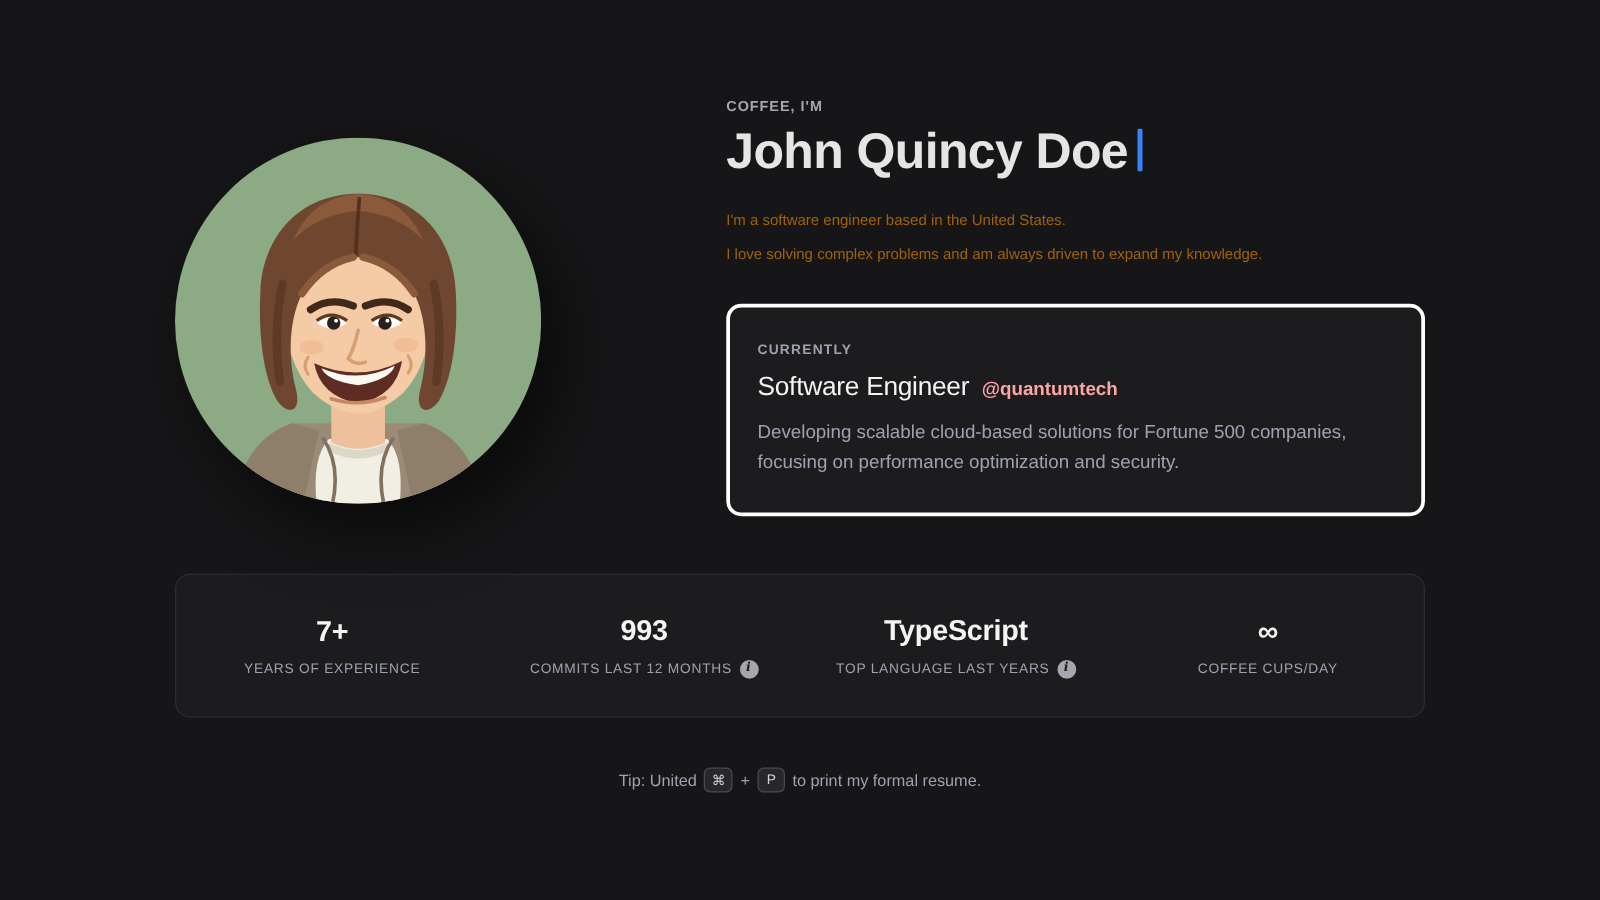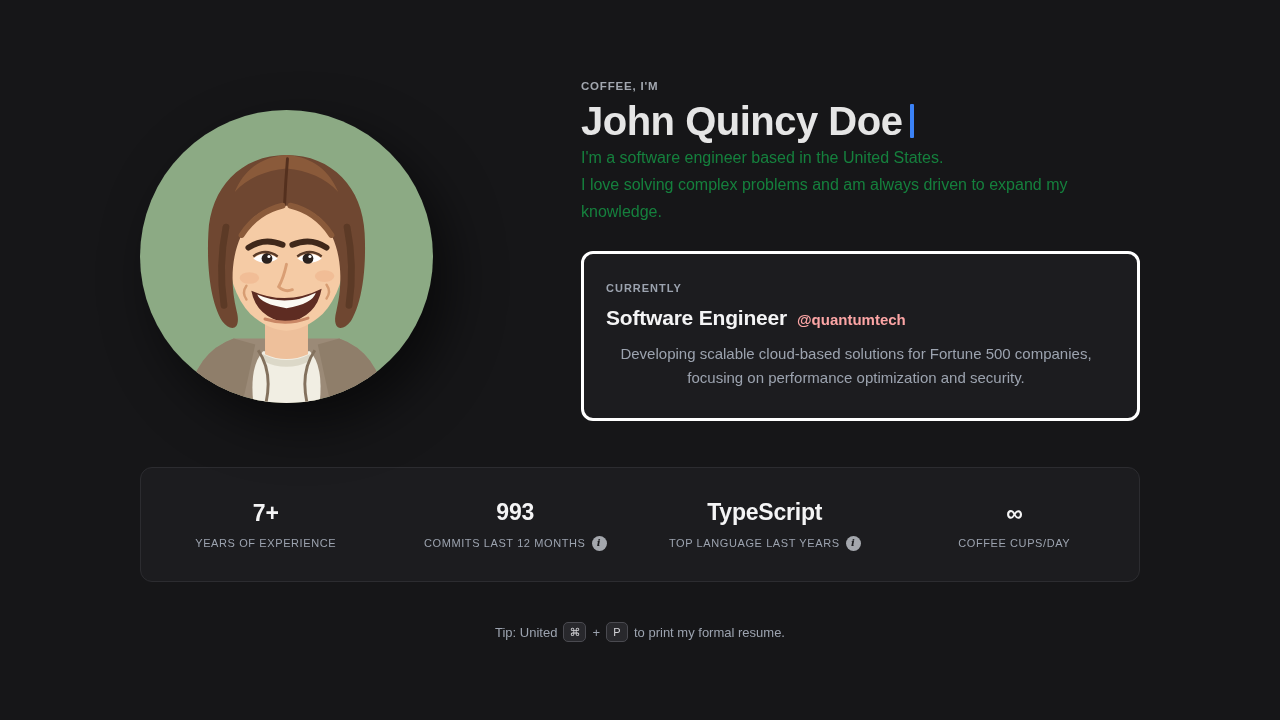--- a/index.html
+++ b/index.html
@@ -10,28 +10,28 @@
 
   .hero { display:flex; gap:148px; padding-top:80px; }
   .avatar-wrap { width:293px; height:293px; margin-top:30px; flex-shrink:0; border-radius:50%;
                  filter:drop-shadow(16px 22px 26px rgba(0,0,0,0.55)); }
   .avatar-wrap svg { display:block; width:293px; height:293px; }
 
   .hero-text { width:560px; }
   .greeting { font-size:11.5px; font-weight:600; letter-spacing:.8px; color:#a3a8b0; }
   .name { margin-top:6px; font-size:40px; line-height:46px; font-weight:700; color:#e5e5e5; letter-spacing:-.5px; }
   .caret { display:inline-block; width:4px; height:34px; background:#3b82f6; margin-left:8px; border-radius:1px; transform:translateY(3px); }
-  .intro { margin-top:0; font-size:16px; line-height:27px; color:#15803d; }
+  .intro { margin-top:19px; font-size:12px; line-height:27px; color:#a16207; }
 
   .card { margin-top:26px; background:#1c1c1f; border:3px solid #ffffff; border-radius:12px; padding:28px 22px; }
   .card-label { font-size:11px; font-weight:600; letter-spacing:1px; color:#9ca3af; }
   .card-role-row { margin-top:12px; display:flex; align-items:baseline; gap:10px; }
-  .role { font-size:21px; font-weight:700; color:#f4f4f5; letter-spacing:-.2px; }
+  .role { font-size:21px; font-weight:400; color:#f4f4f5; letter-spacing:-.2px; }
   .company { font-size:15px; font-weight:700; color:#fca5a5; cursor:pointer; }
-  .card-desc { margin-top:12px; font-size:15px; line-height:24px; color:#9ca3af; max-width:500px;text-align:center; }
+  .card-desc { margin-top:12px; font-size:15px; line-height:24px; color:#9ca3af; max-width:500px; }
 
   .stats { margin-top:46px; height:115px; background:#1c1c1f; border:1px solid #2c2c30; border-radius:12px;
            display:flex; align-items:center; }
   .stat { flex:1; display:flex; flex-direction:column; align-items:center; gap:10px; }
   .stat-value { font-size:23px; font-weight:700; color:#f4f4f5; letter-spacing:-.2px; }
   .stat-label { display:flex; align-items:center; gap:6px; font-size:11px; letter-spacing:.6px; color:#9ca3af; }
   .info { width:15px; height:15px; border-radius:50%; background:#a4a7ad; color:#1c1c1f;
           display:inline-flex; align-items:center; justify-content:center;
           font-family:"DejaVu Serif",serif; font-weight:700; font-style:italic; font-size:10px; line-height:1; }
 

